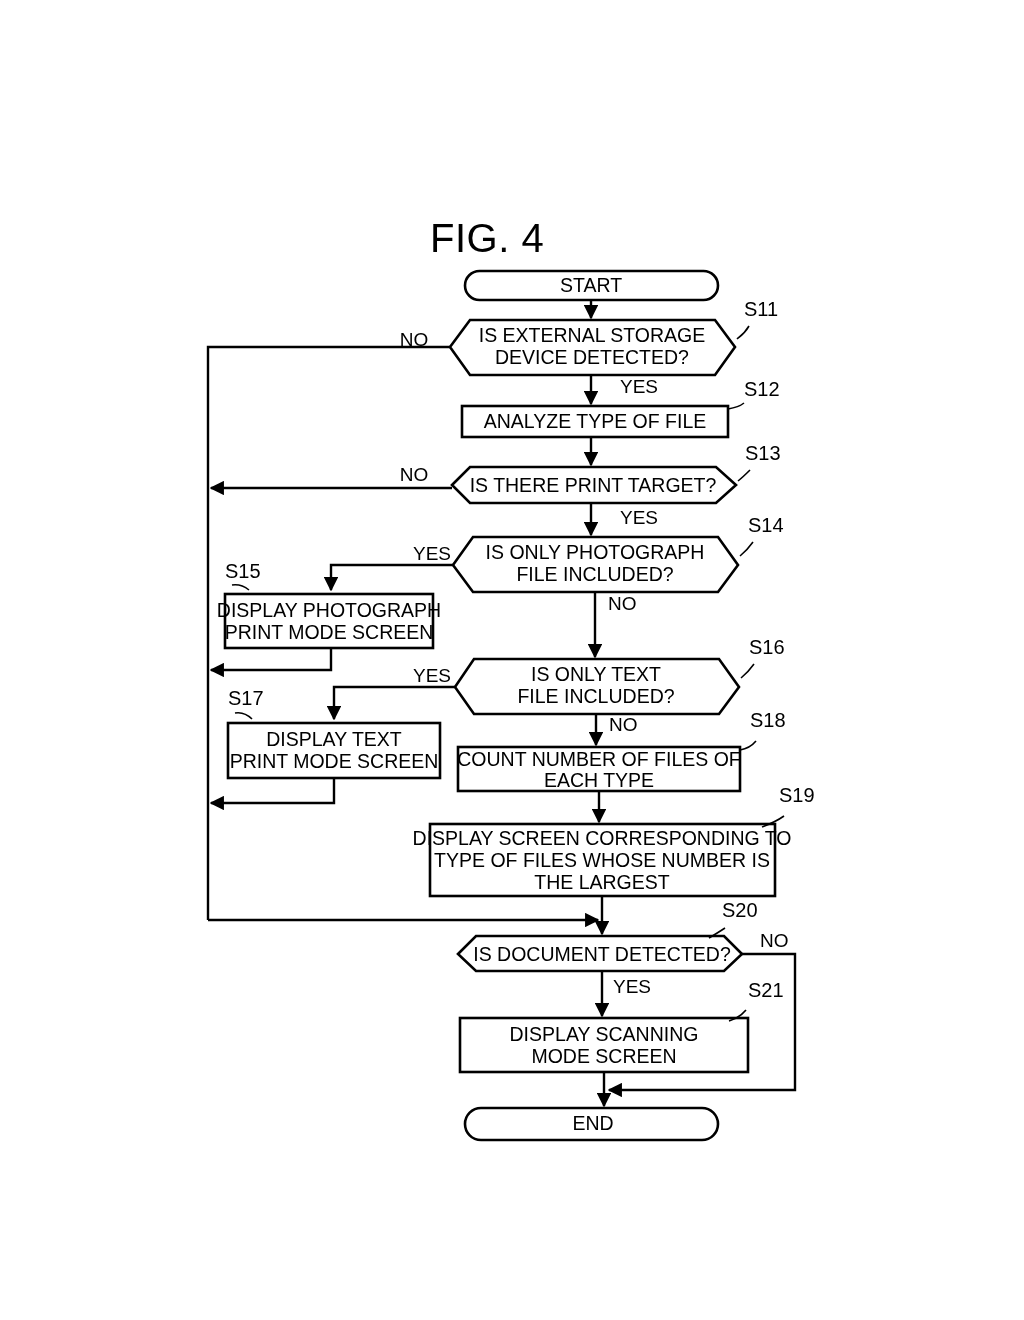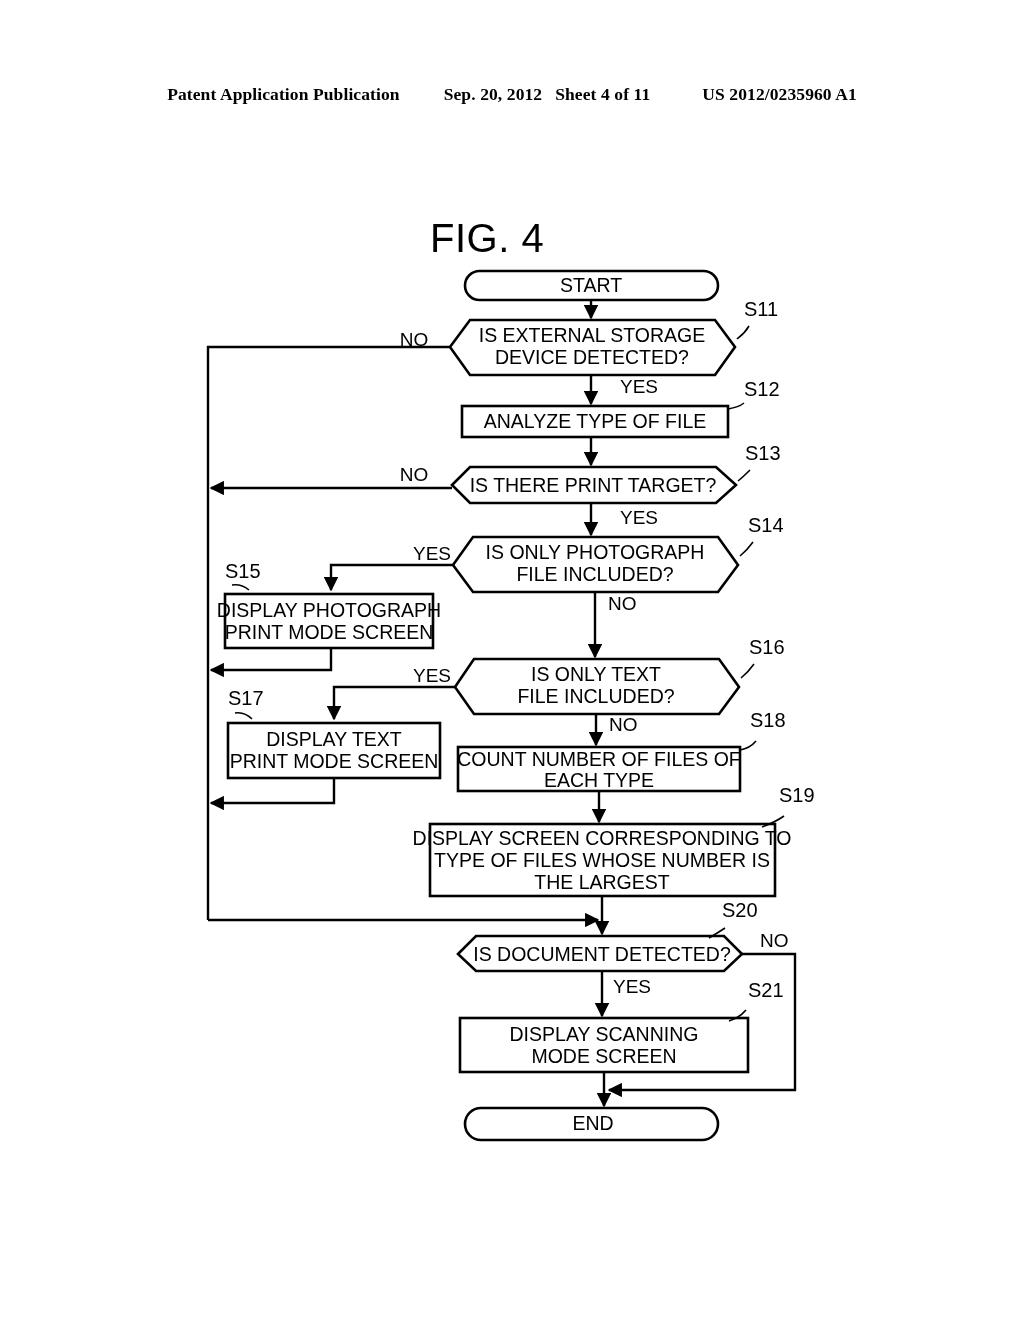--- a/index.html
+++ b/index.html
@@ -47,26 +47,20 @@
   .shape { fill:#ffffff; stroke:#000000; stroke-width:2.6; }
   .pill  { fill:#ffffff; stroke:#000000; stroke-width:2.6; }
   .line  { stroke:#000000; stroke-width:2.4; fill:none; }
   .leader{ stroke:#000000; stroke-width:1.6; fill:none; }
 </style>
 </head>
 <body>
 
 <div id="page">
 
-  <div class="header">
-    <span class="h-pub">Patent Application Publication</span>
-    <span class="h-date">Sep. 20, 2012</span>
-    <span class="h-sheet">Sheet 4 of 11</span>
-    <span class="h-num">US 2012/0235960 A1</span>
-  </div>
 
   <svg id="flow" width="1024" height="1320" viewBox="0 0 1024 1320">
     <defs>
       <marker id="arrow" viewBox="0 0 10 10" refX="9" refY="5" markerWidth="6" markerHeight="6" orient="auto-start-reverse">
         <path d="M 0 0 L 10 5 L 0 10 z" fill="#000"></path>
       </marker>
     </defs>
 
     <text class="fig-title" x="430" y="252">FIG. 4</text>
 

